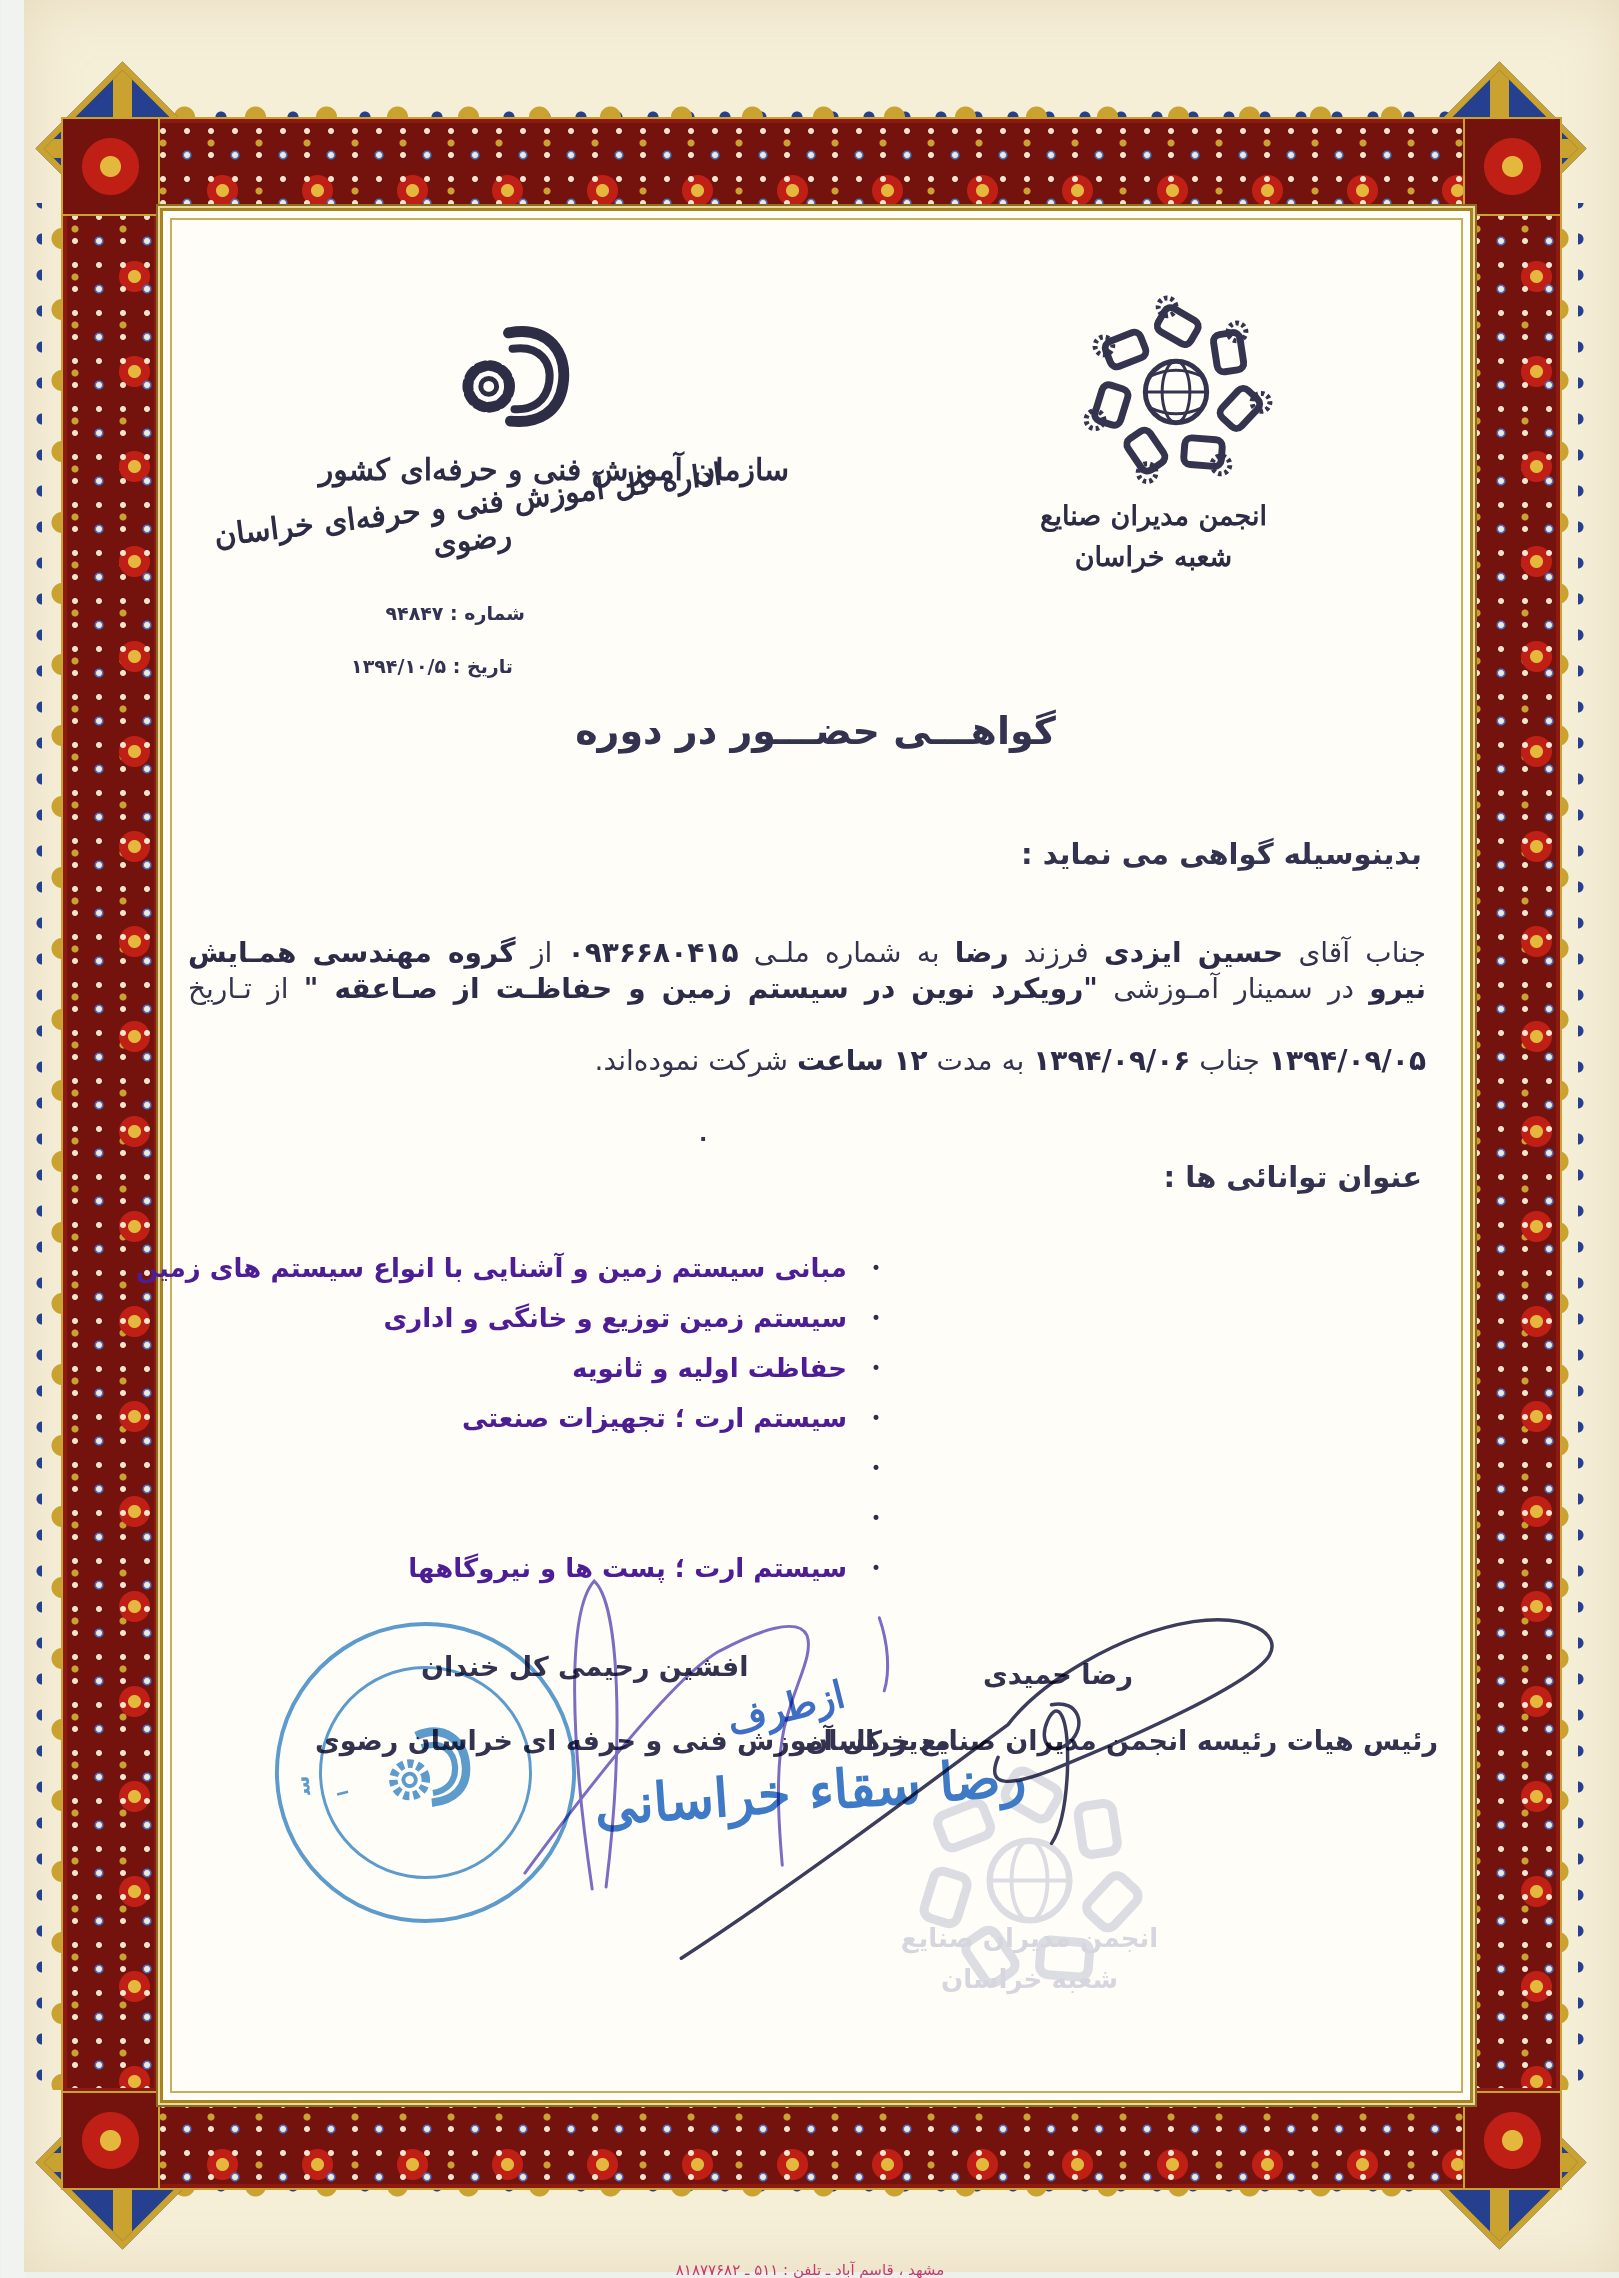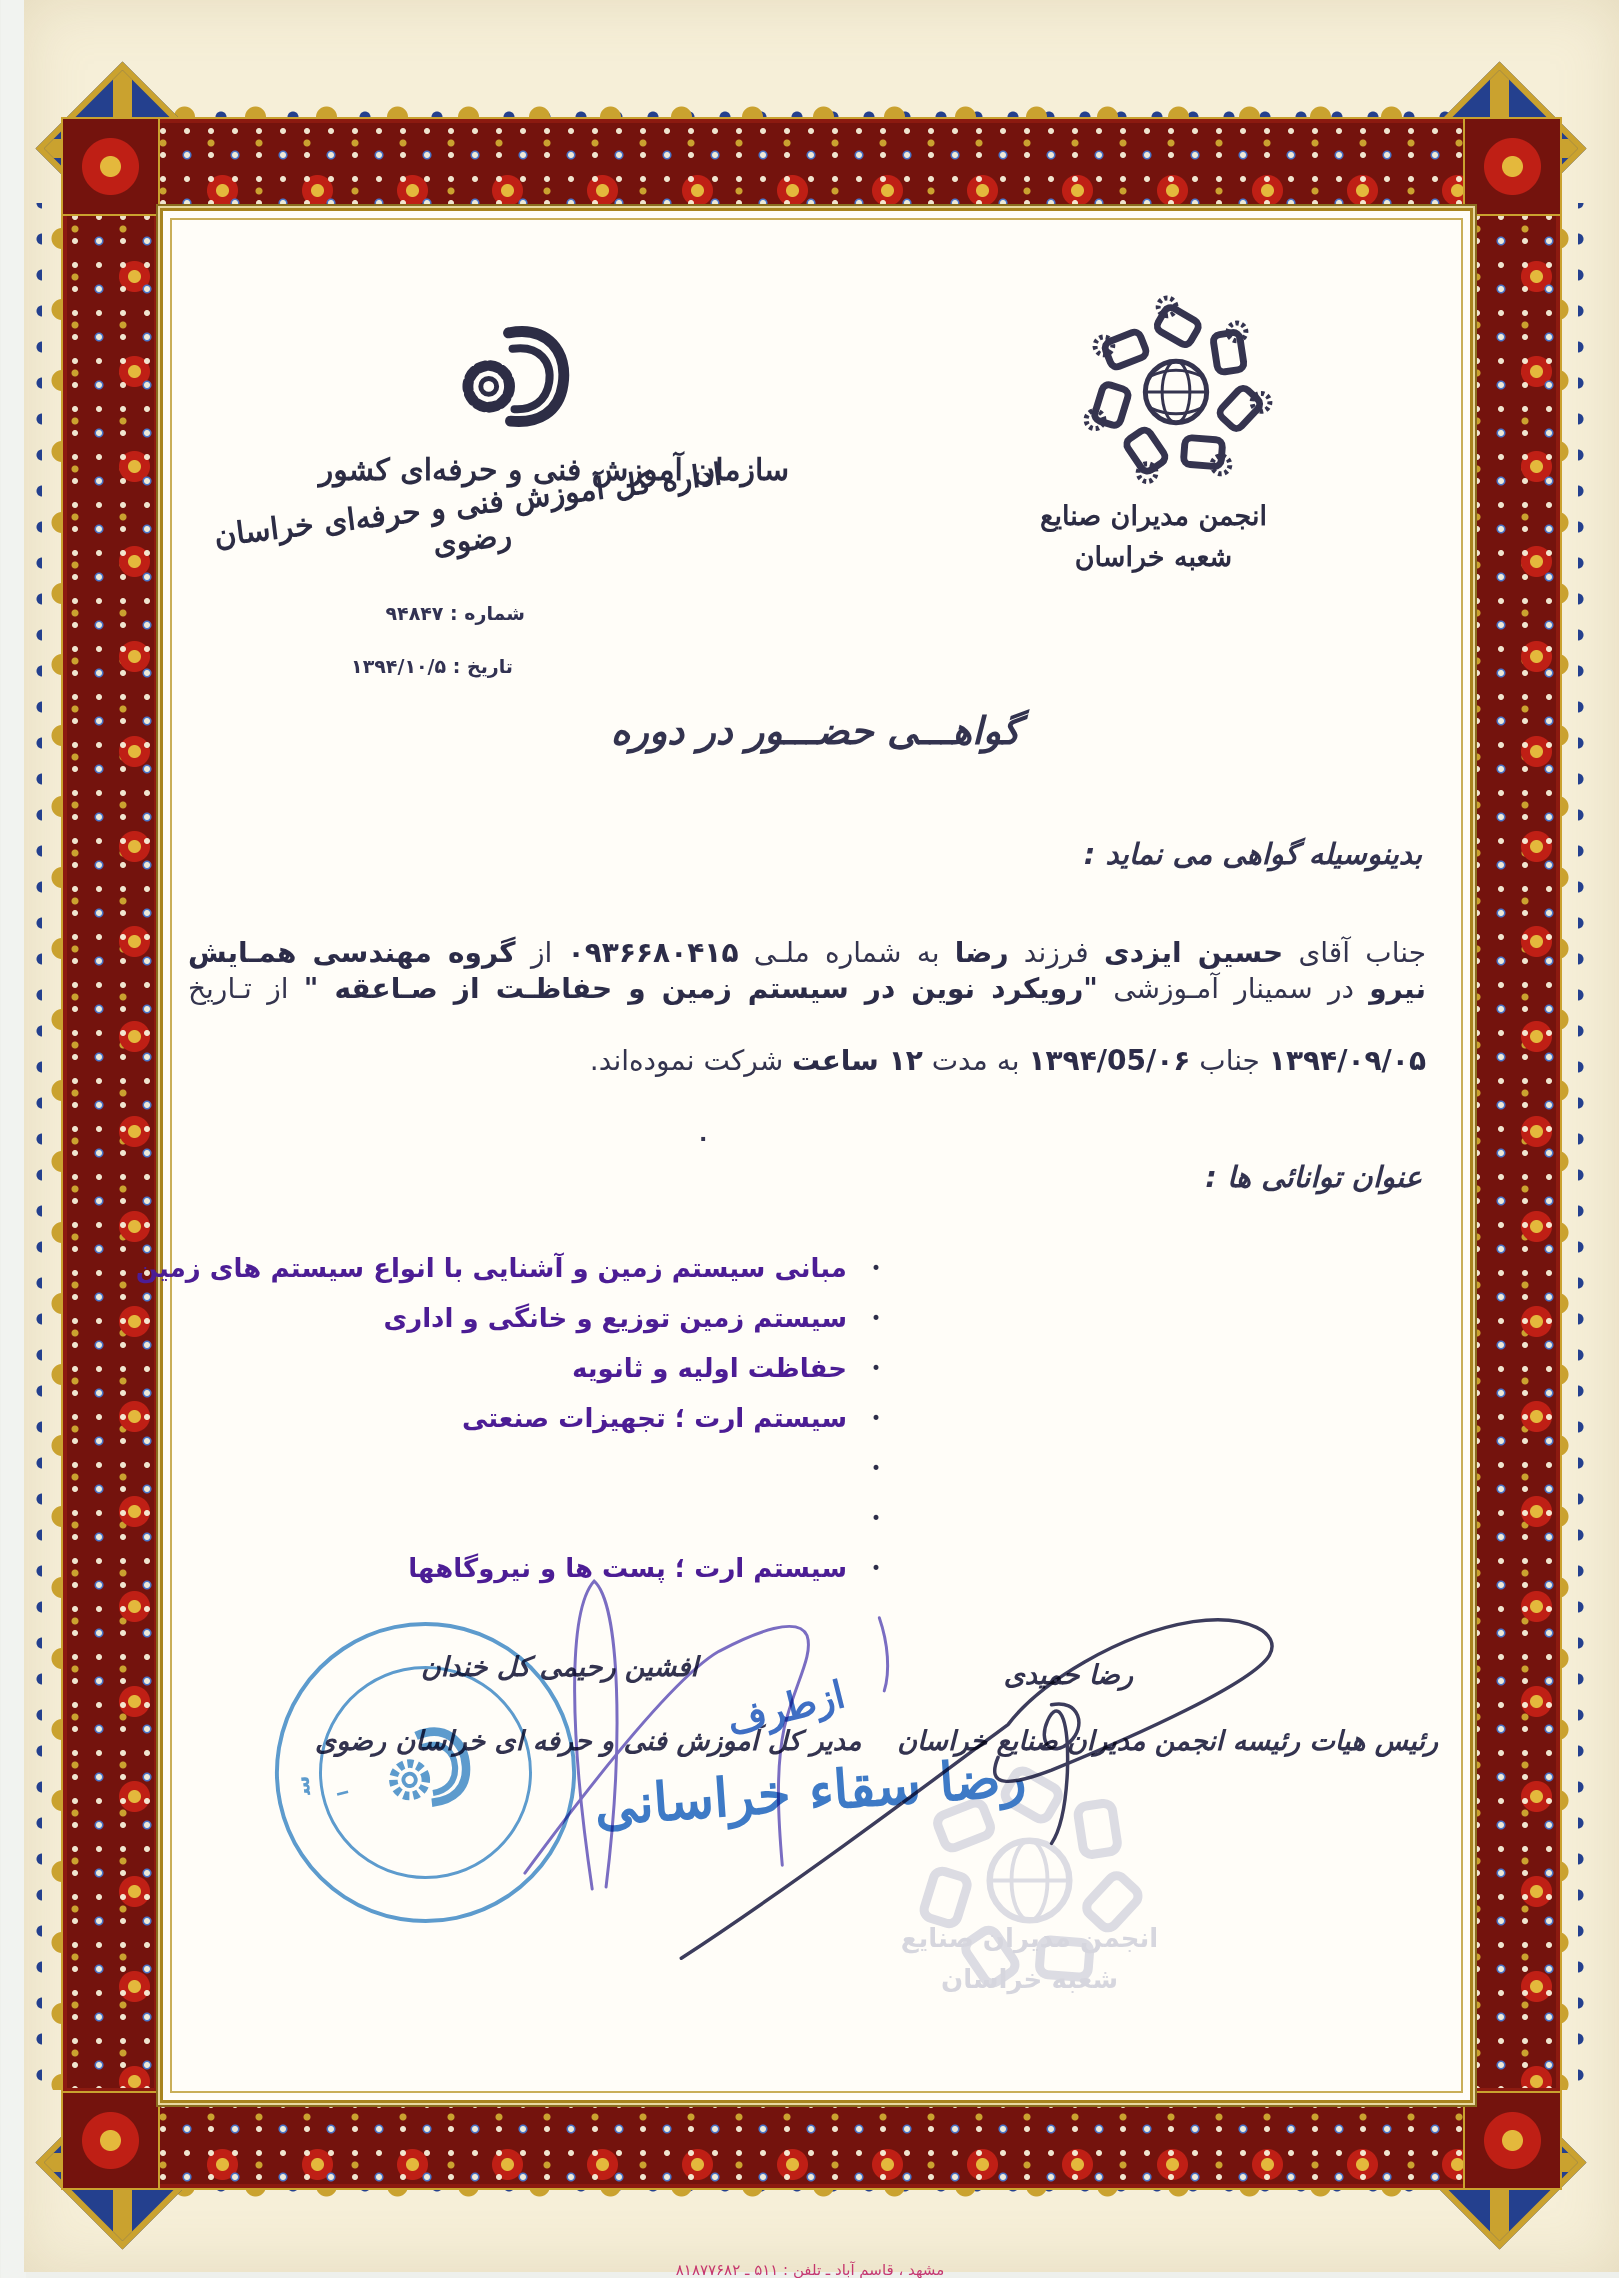--- a/index.html
+++ b/index.html
@@ -57,21 +57,21 @@
     background-size:44px 71px,24px 36px;background-position:0 0,0 18px;}
   .fleur-right{left:1558px;
     background-image:radial-gradient(circle at 0 50%, #caa22f 0 10px, transparent 11px),
                      radial-gradient(circle at 0 50%, #24408e 0 5px, transparent 6px);
     background-size:44px 71px,24px 36px;background-position:0 0,20px 18px;}
   
   .content-white{position:absolute;left:160px;top:208px;width:1307px;height:1889px;
     background:#fffdf8;border:3px solid #a8841f;z-index:4;
     box-shadow:0 0 0 2px #e8d9a0, 0 0 0 4px #8a6d1f, inset 0 0 0 7px #fffdf8, inset 0 0 0 9px #c9ae58;}
   
-  .navy{color:#33334f;font-style:italic;}
+  .navy{color:#33334f;}
   .abs{position:absolute;z-index:6;}
   .org-cal{font-family:"DejaVu Serif", serif;font-weight:700;color:#2c2c44;text-align:center;}
   .meta-line{font-size:19px;font-weight:700;color:#323252;white-space:nowrap;}
   .doc-title{font-size:38px;font-weight:700;letter-spacing:1px;text-align:center;}
   .certify{font-size:29px;font-weight:700;}
   .body-line{font-size:28px;line-height:1.35;color:#34344e;text-align:justify;text-align-last:justify;width:1238px;}
   .body-line.last{text-align-last:right;}
   .body-line .b,.b{font-weight:700;color:#2c2c48;}
   .skills-heading{font-size:29px;font-weight:700;}
   .skill-item{display:flex;align-items:center;gap:24px;height:50px;direction:rtl;}
@@ -181,21 +181,21 @@
   <span>تاریخ :</span>
   <span>۱۳۹۴/۱۰/۵</span>
 </div>
 
 <div class="abs doc-title navy" style="left:166px;top:709px;width:1299px;">گواهـــی حضـــور در دوره</div>
 
 <div class="abs certify navy" style="right:198px;top:837px;">بدینوسیله گواهی می نماید :</div>
 
 <div class="abs body-line" style="right:194px;top:934px;"><span>جناب آقای </span><span class="b">حسین ایزدی</span><span> فرزند </span><span class="b">رضا</span><span> به شماره ملـی </span><span class="b">۰۹۳۶۶۸۰۴۱۵</span><span> از </span><span class="b">گروه مهندسی همـایش</span></div>
 <div class="abs body-line" style="right:194px;top:970px;"><span class="b">نیرو</span><span> در سمینار آمـوزشی </span><span class="b">"رویکرد نوین در سیستم زمین و حفاظـت از صـاعقه "</span><span> از تـاریخ</span></div>
-<div class="abs body-line last" style="right:194px;top:1042px;"><span class="b">۱۳۹۴/۰۹/۰۵</span><span> جناب </span><span class="b">۱۳۹۴/05/۰۶</span><span> به مدت </span><span class="b">۱۲ ساعت</span><span> شرکت نموده‌اند.</span></div>
+<div class="abs body-line last" style="right:194px;top:1042px;"><span class="b">۱۳۹۴/۰۹/۰۵</span><span> جناب </span><span class="b">۱۳۹۴/۰۹/۰۶</span><span> به مدت </span><span class="b">۱۲ ساعت</span><span> شرکت نموده‌اند.</span></div>
 <div class="abs stray-dot" style="left:699px;top:1121px;">.</div>
 
 <div class="abs skills-heading navy" style="right:198px;top:1160px;">عنوان توانائی ها :</div>
 <div class="abs" style="right:739px;top:1243px;">
     <div class="skill-item">
       <span class="skill-bullet">•</span>
       <span class="skill-text">مبانی سیستم زمین و آشنایی با انواع سیستم های زمین</span>
     </div>
     <div class="skill-item">
       <span class="skill-bullet">•</span>

